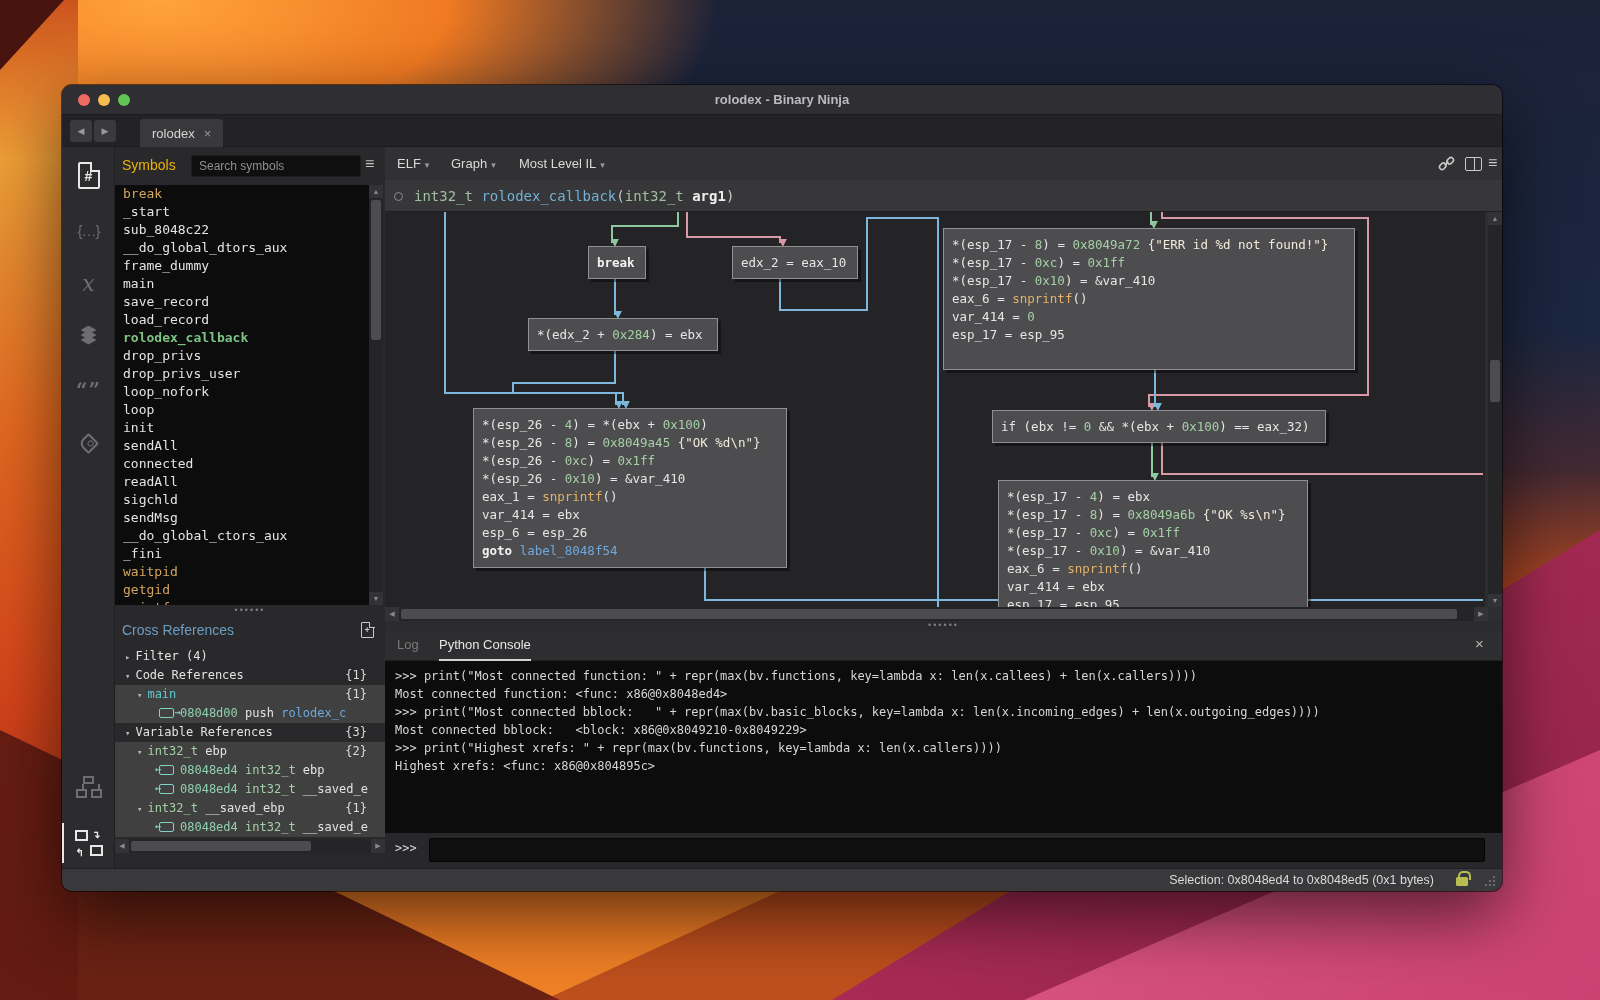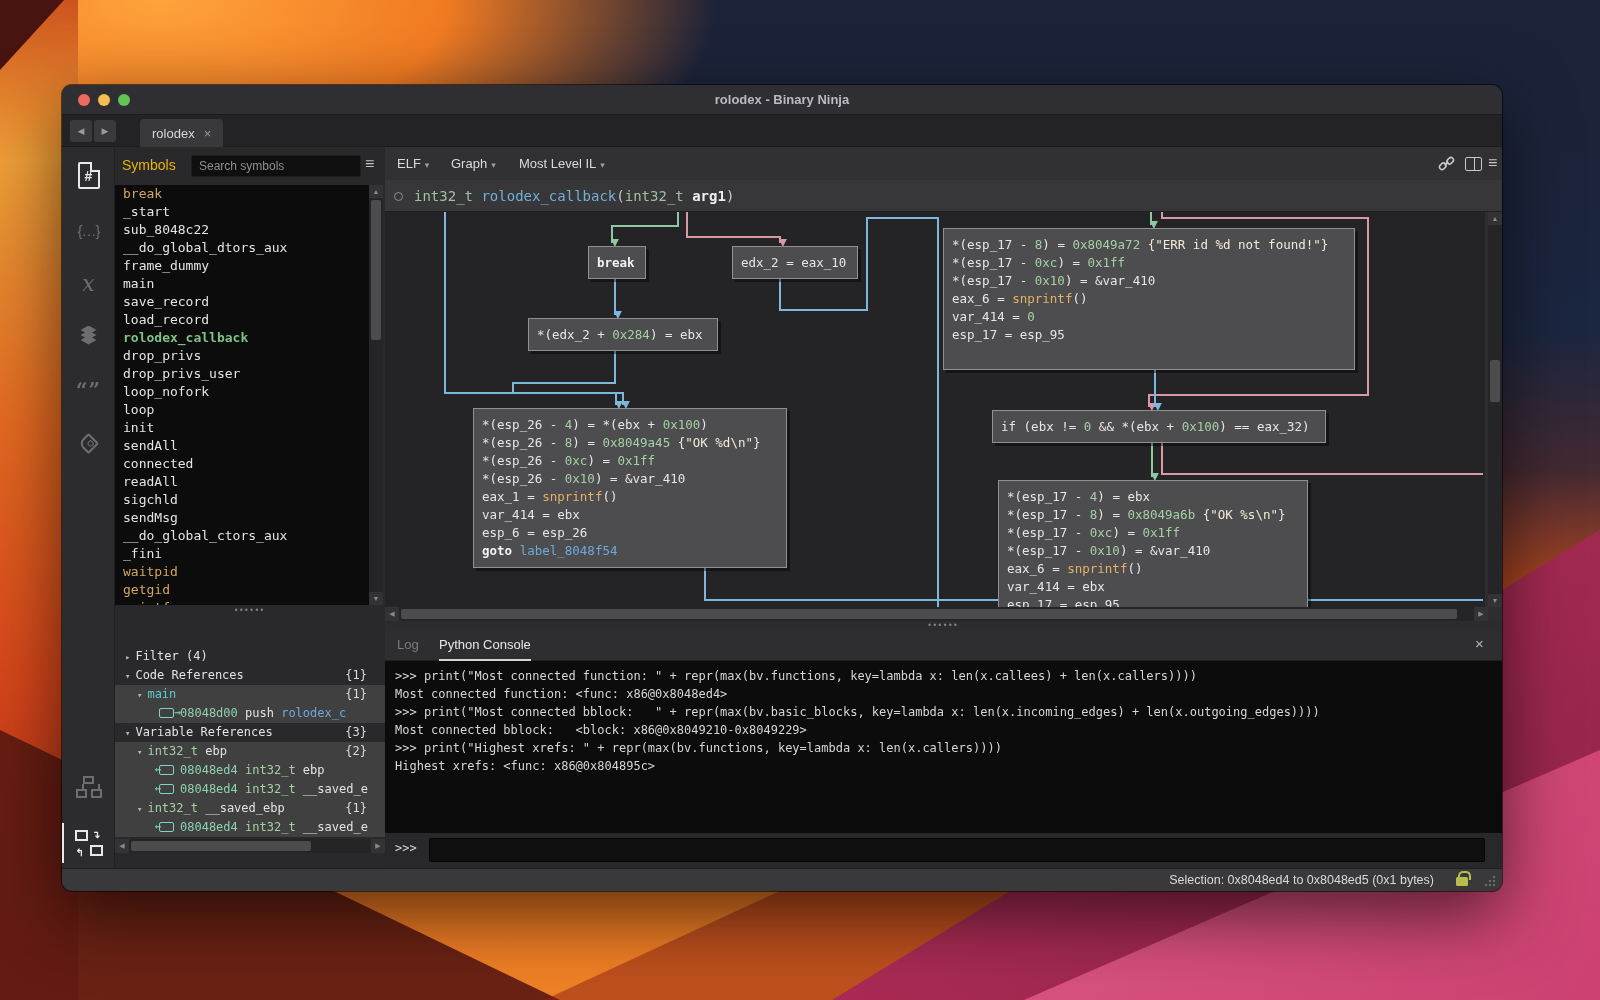--- a/index.html
+++ b/index.html
@@ -258,20 +258,24 @@
         <div class="c-orange mono">waitpid</div>
         <div class="c-orange mono">getgid</div>
         <div class="c-orange mono">printf</div>
       </div>
     <div class="vscroll" style="left:254px;top:38px;width:14px;height:420px">
       <div class="arr" style="top:0">▲</div>
       <div class="thumb" style="top:15px;height:140px"></div>
       <div class="arr" style="bottom:0">▼</div>
     </div>
     <div class="split-dots" style="top:458px">••••••</div>
+    <div class="xref-head" style="top:472px">
+      <span class="xref-title">Cross References</span>
+      <span class="newdoc"></span>
+    </div>
     <div class="xreftree" style="top:500px;height:190px" id="xref-tree">
         <div class="xrow bar"><span style="display:inline-block;width:10px"></span><span class="caret">▸</span><span class="tk-plain">Filter (4)</span></div>
         <div class="xrow bar"><span style="display:inline-block;width:10px"></span><span class="caret">▾</span><span class="tk-plain">Code References</span><span class="cnt">{1}</span></div>
         <div class="xrow"><span style="display:inline-block;width:22px"></span><span class="caret">▾</span><span class="tk-cyan">main</span><span class="cnt">{1}</span></div>
         <div class="xrow"><span style="display:inline-block;width:44px"></span><span class="refico out"><em>→</em></span><span class="addr">08048d00</span> <span class="tk-plain">push    </span><span class="tk-blue">rolodex_c</span></div>
         <div class="xrow bar"><span style="display:inline-block;width:10px"></span><span class="caret">▾</span><span class="tk-plain">Variable References</span><span class="cnt">{3}</span></div>
         <div class="xrow"><span style="display:inline-block;width:22px"></span><span class="caret">▾</span><span class="tk-green">int32_t </span><span class="tk-plain">ebp</span><span class="cnt">{2}</span></div>
         <div class="xrow"><span style="display:inline-block;width:44px"></span><span class="refico in"><em>←</em></span><span class="addr">08048ed4</span> <span class="tk-green">int32_t </span><span class="tk-plain">ebp</span></div>
         <div class="xrow"><span style="display:inline-block;width:44px"></span><span class="refico in"><em>←</em></span><span class="addr">08048ed4</span> <span class="tk-green">int32_t </span><span class="tk-plain">__saved_e</span></div>
         <div class="xrow"><span style="display:inline-block;width:22px"></span><span class="caret">▾</span><span class="tk-green">int32_t </span><span class="tk-plain">__saved_ebp</span><span class="cnt">{1}</span></div>

